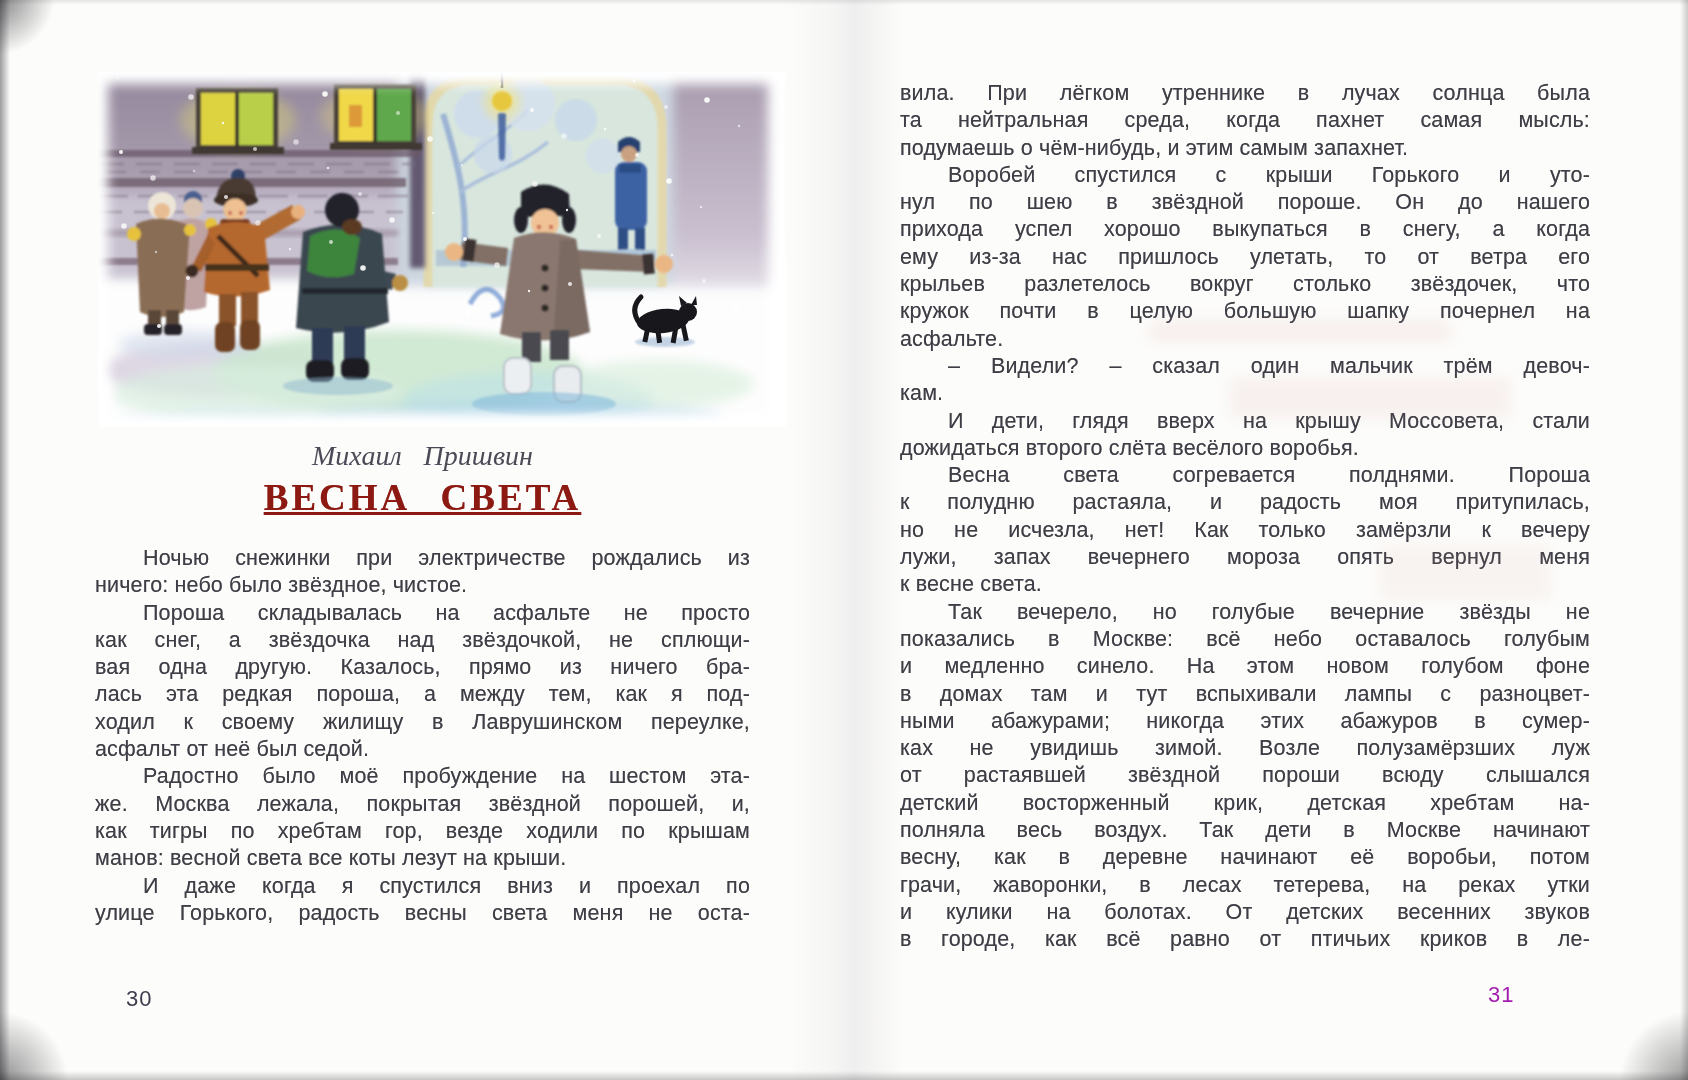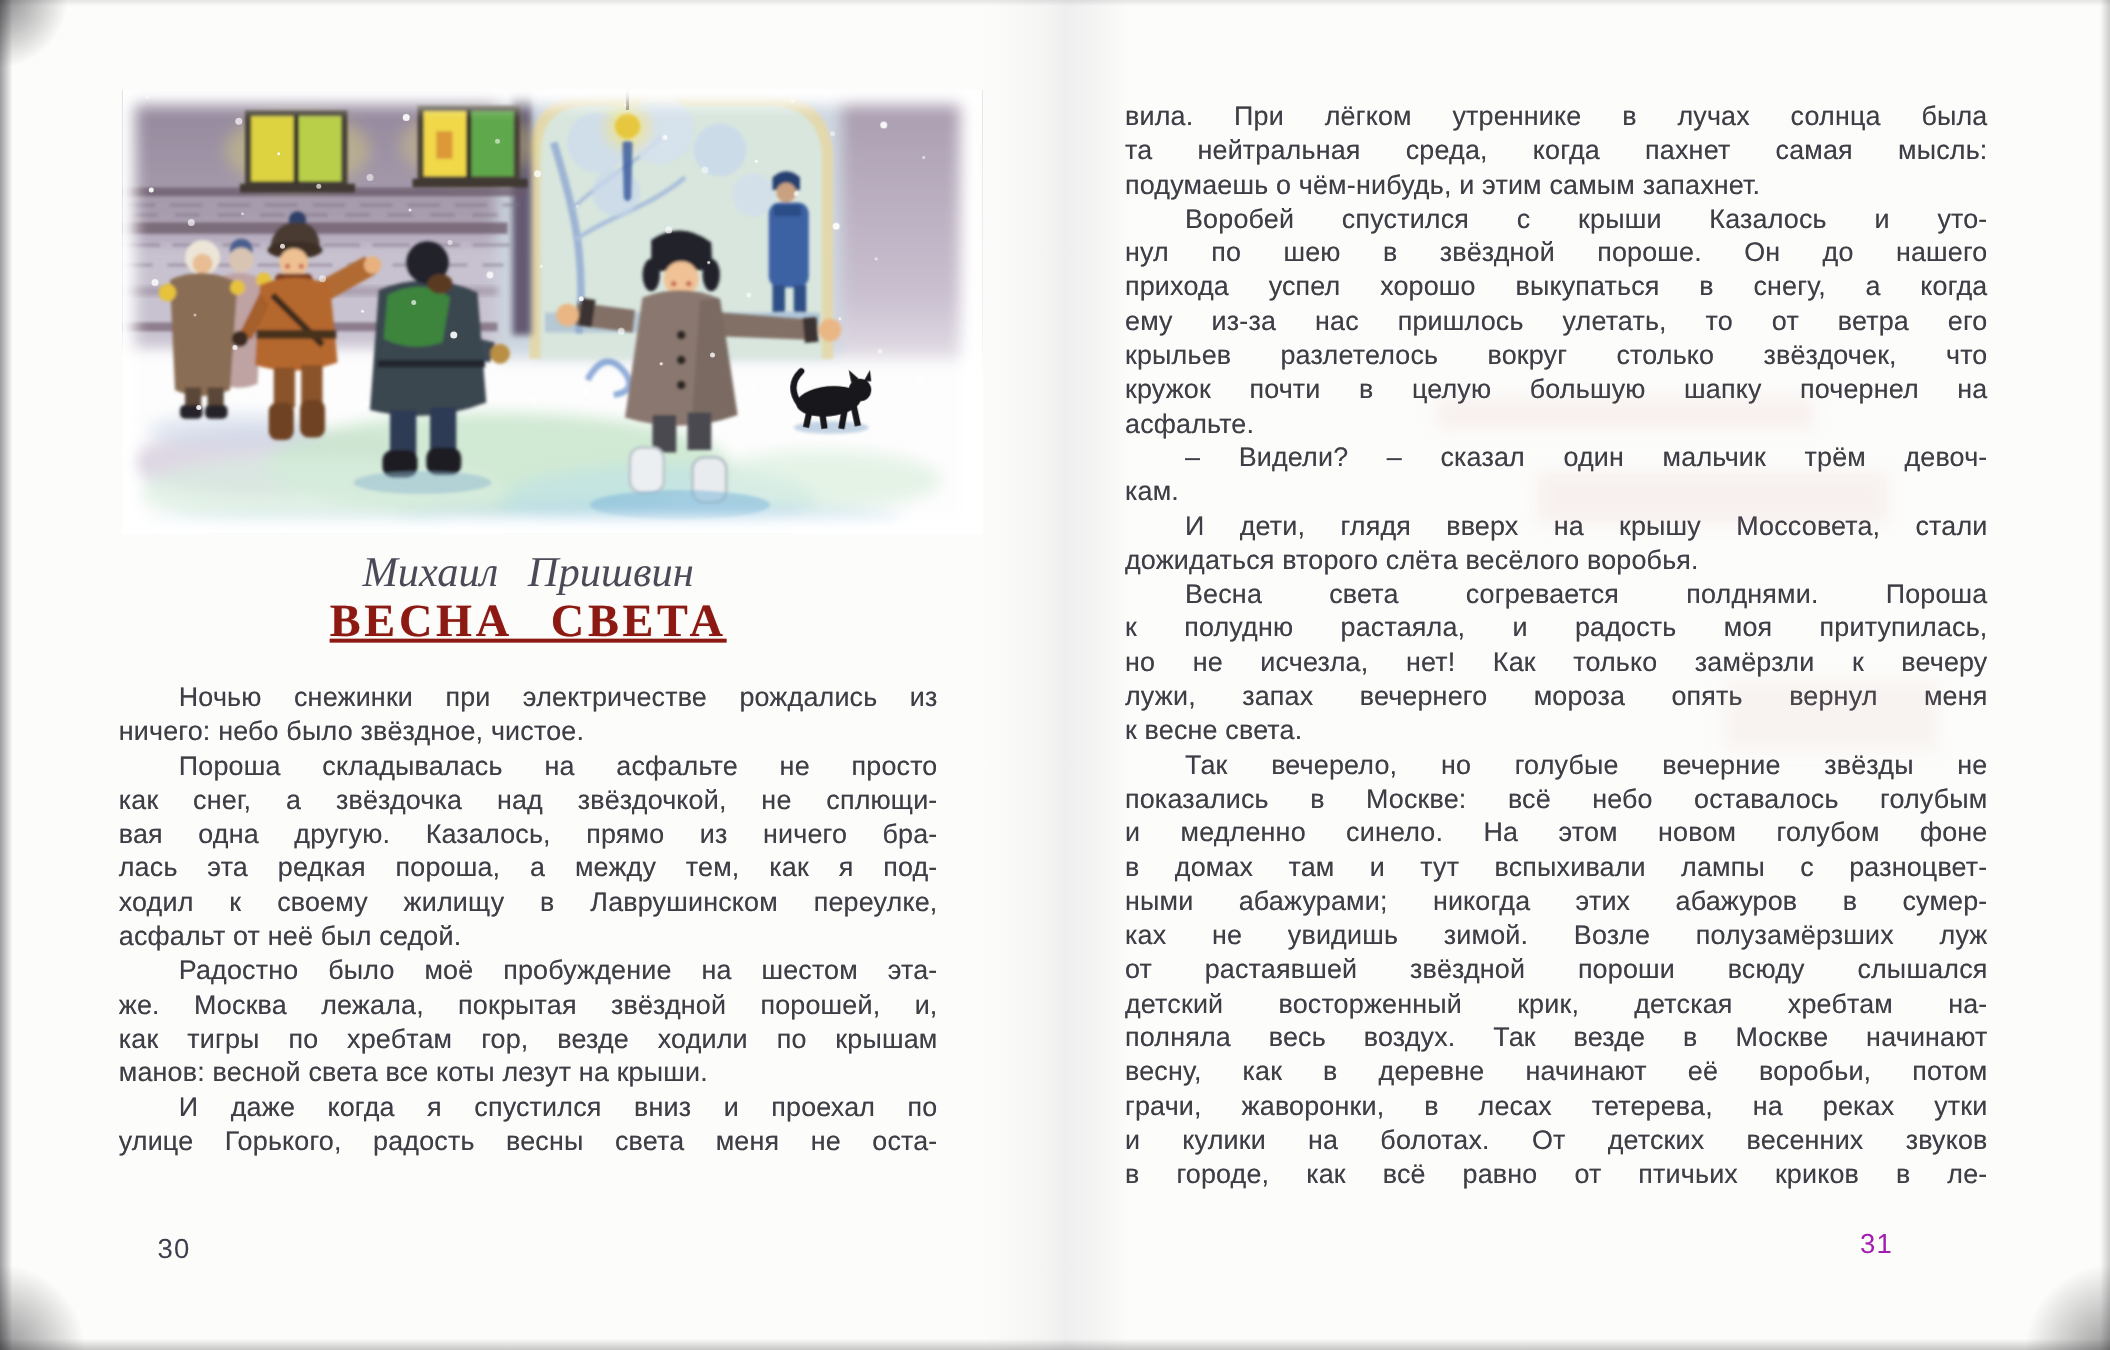--- a/index.html
+++ b/index.html
@@ -5,21 +5,21 @@
   html,body{margin:0;padding:0;background:#e8e8e8;}
   .screen{position:relative;width:1688px;height:1080px;background:#fcfcfa;overflow:hidden;
           font-family:"Liberation Sans",sans-serif;}
   
   .body-col{position:absolute;font-size:21.5px;line-height:27.3px;color:#3e3e46;
             letter-spacing:0.15px;text-shadow:0 0 0.5px rgba(62,62,72,.55);}
   .line{text-align:justify;text-align-last:justify;white-space:normal;}
   .line.pend{text-align-last:left;}
   .line.indent{padding-left:48px;}
   .author{position:absolute;left:95px;top:440px;width:655px;text-align:center;
-          font-family:"Liberation Serif",serif;font-style:italic;font-size:34px;
+          font-family:"Liberation Serif",serif;font-style:italic;font-size:28px;
           word-spacing:15px;color:#4b4b58;}
   .title{position:absolute;left:95px;top:476px;width:655px;margin:0;text-align:center;
          font-family:"Liberation Serif",serif;font-weight:bold;font-size:37px;
          letter-spacing:3px;word-spacing:18px;color:#8c1a12;
          text-shadow:0 0 0.6px rgba(140,26,18,.6);}
   .pageno{position:absolute;font-size:22px;letter-spacing:1px;}
   .pageno.left{left:106px;top:986px;color:#3d3d4e;margin-left:20px;}
   .pageno.right{left:1488px;top:982px;width:80px;text-align:left;color:#a21caf;}
   
   .illus{position:absolute;left:98px;top:72px;width:688px;height:355px;}
@@ -347,21 +347,21 @@
       </div>
 
     <div class="pageno left">30</div>
   </div>
 
   <div>
     <div class="body-col" style="left: 900px; top: 80px; width: 690px; color: rgb(62, 62, 70);">
         <div class="line">вила. При лёгком утреннике в лучах солнца была</div>
         <div class="line">та нейтральная среда, когда пахнет самая мысль:</div>
         <div class="line pend">подумаешь о чём-нибудь, и этим самым запахнет.</div>
-        <div class="line indent">Воробей спустился с крыши Казалось и уто-</div>
+        <div class="line indent">Воробей спустился с крыши Горького и уто-</div>
         <div class="line">нул по шею в звёздной пороше. Он до нашего</div>
         <div class="line">прихода успел хорошо выкупаться в снегу, а когда</div>
         <div class="line">ему из-за нас пришлось улетать, то от ветра его</div>
         <div class="line">крыльев разлетелось вокруг столько звёздочек, что</div>
         <div class="line">кружок почти в целую большую шапку почернел на</div>
         <div class="line pend">асфальте.</div>
         <div class="line indent">– Видели? – сказал один мальчик трём девоч-</div>
         <div class="line pend">кам.</div>
         <div class="line indent">И дети, глядя вверх на крышу Моссовета, стали</div>
         <div class="line pend">дожидаться второго слёта весёлого воробья.</div>
@@ -371,21 +371,21 @@
         <div class="line">лужи, запах вечернего мороза опять вернул меня</div>
         <div class="line pend">к весне света.</div>
         <div class="line indent">Так вечерело, но голубые вечерние звёзды не</div>
         <div class="line">показались в Москве: всё небо оставалось голубым</div>
         <div class="line">и медленно синело. На этом новом голубом фоне</div>
         <div class="line">в домах там и тут вспыхивали лампы с разноцвет-</div>
         <div class="line">ными абажурами; никогда этих абажуров в сумер-</div>
         <div class="line">ках не увидишь зимой. Возле полузамёрзших луж</div>
         <div class="line">от растаявшей звёздной пороши всюду слышался</div>
         <div class="line">детский восторженный крик, детская хребтам на-</div>
-        <div class="line">полняла весь воздух. Так везде в Москве начинают</div>
+        <div class="line">полняла весь воздух. Так дети в Москве начинают</div>
         <div class="line">весну, как в деревне начинают её воробьи, потом</div>
         <div class="line">грачи, жаворонки, в лесах тетерева, на реках утки</div>
         <div class="line">и кулики на болотах. От детских весенних звуков</div>
         <div class="line">в городе, как всё равно от птичьих криков в ле-</div>
       </div>
     <div class="pageno right">31</div>
 
     <div class="smudge" style="left:1150px;top:320px;width:300px;height:22px;background:rgba(205,130,125,.10);"></div>
     <div class="smudge" style="left:1230px;top:378px;width:280px;height:40px;background:rgba(200,125,120,.09);"></div>
     <div class="smudge" style="left:1380px;top:545px;width:170px;height:55px;background:rgba(205,135,125,.08);"></div>

